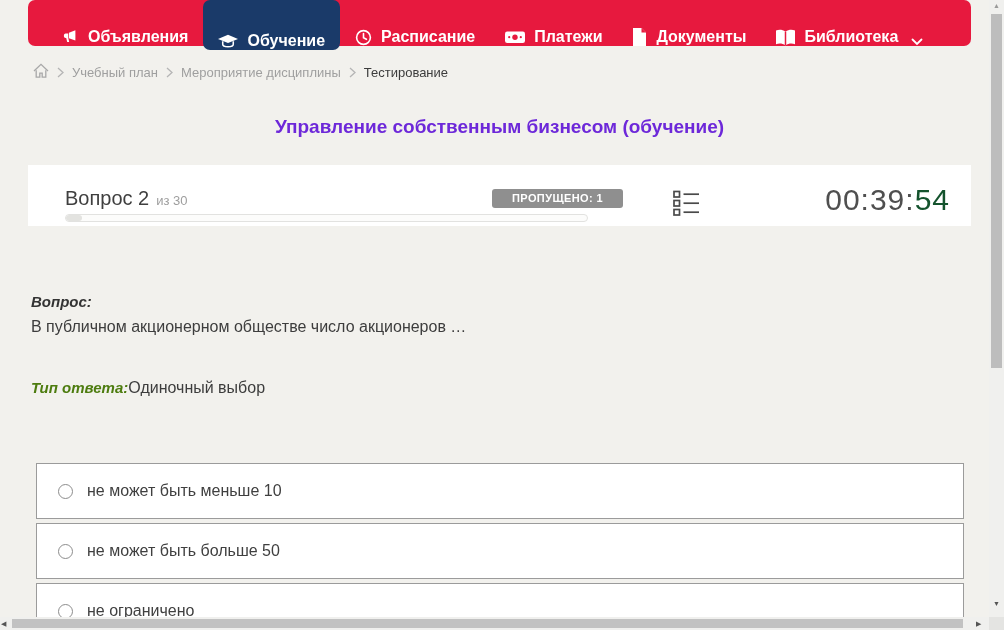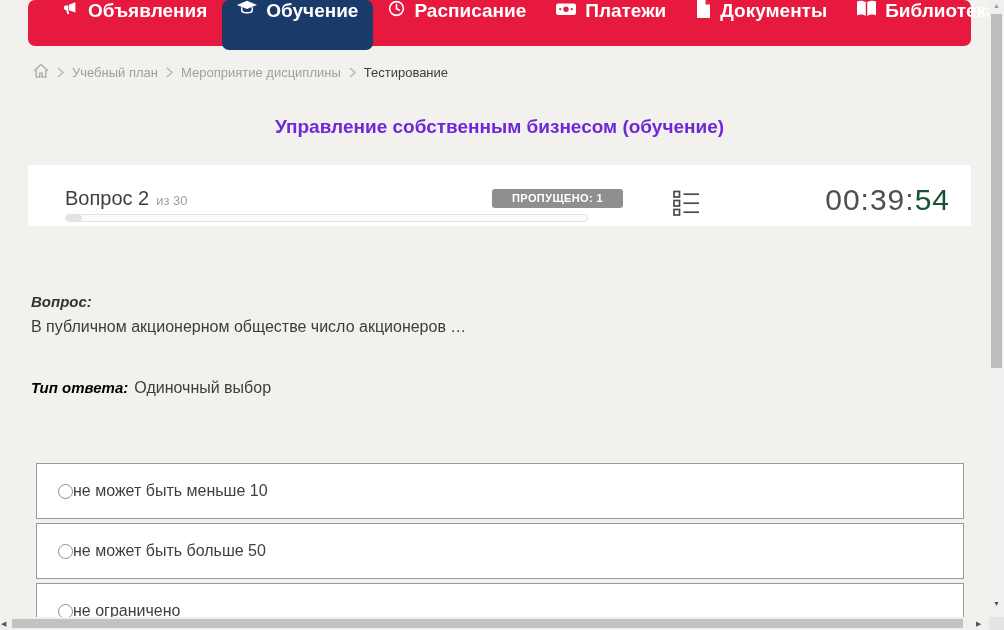--- a/index.html
+++ b/index.html
@@ -6,22 +6,22 @@
   html,body { width:1004px; height:630px; }
   body { font-family:"Liberation Sans", sans-serif; }
 
   .viewport { position:relative; width:1004px; height:630px; background:#f2f1ed; overflow:hidden; }
   .content  { position:absolute; left:0; top:0; width:989px; height:617px; overflow:hidden; background:#f2f1ed; }
 
   
   .nav-wrap { position:absolute; left:28px; top:0; width:943px; height:50px; }
   .nav-red  { position:absolute; left:0; top:0; right:0; height:46px; background:#e7193e; border-radius:7px; }
   .nav-items{ position:relative; display:flex; align-items:flex-start; height:50px; padding-left:18px; }
-  .nav-item { height:46px; display:flex; align-items:flex-start; gap:9px; padding:0 15px;
-              color:#fff; font-weight:bold; font-size:19px; cursor:pointer; white-space:nowrap; }
+  .nav-item { height:46px; display:flex; align-items:flex-end; gap:9px; padding:0 15px;
+              color:#fff; font-weight:bold; font-size:16px; cursor:pointer; white-space:nowrap; }
   .nav-item.active { height:50px; background:#1a3a69; border-radius:7px; padding:0 15px; }
   .nav-item svg { display:block; }
 
   
   .breadcrumb { position:absolute; left:33px; top:63px; display:flex; align-items:center; gap:8px;
                 font-size:13px; color:#9f9f9f; }
   .breadcrumb .crumb { cursor:pointer; }
   .breadcrumb .crumb.current { color:#3c3c3c; cursor:default; }
   .crumb-sep { display:flex; align-items:center; }
 
@@ -41,26 +41,26 @@
   .q-list-btn { position:absolute; left:645px; top:25px; cursor:pointer; }
   .q-timer { position:absolute; right:21px; top:18px; font-size:30px; font-weight:300;
              color:#4f4f4f; letter-spacing:1px; }
   .q-timer .sec { color:#14532d; }
 
   
   .q-heading { position:absolute; left:31px; top:293px; font-size:15px; font-weight:bold;
                font-style:italic; color:#333; }
   .q-text { position:absolute; left:31px; top:318px; font-size:16px; color:#3d3d3d; }
   .q-type { position:absolute; left:31px; top:379px; font-size:16px; color:#3d3d3d; }
-  .q-type .t-label { font-size:15px; font-weight:bold; font-style:italic; color:#000000; margin-right:6px; }
+  .q-type .t-label { font-size:15px; font-weight:bold; font-style:italic; color:#4d7c0f; }
 
   
   .options { position:absolute; left:36px; top:463px; width:928px; }
   .option { height:56px; border:1px solid #9b9b9b; background:#fff; margin-bottom:4px;
-            display:flex; align-items:center; padding-left:21px; cursor:pointer; }
+            display:flex; align-items:center; padding-left:21px; gap:14px; cursor:pointer; }
   .radio { width:15px; height:15px; min-width:15px; border:1px solid #8d8d8d; border-radius:50%;
            background:#fff; }
   .option-label { font-size:16px; color:#3f3f3f; }
 
   
   .v-scrollbar { position:absolute; right:0; top:0; width:15px; height:617px; background:#f0f0ee; }
   .v-up   { position:absolute; top:2px; left:0; width:15px; text-align:center; font-size:7px; color:#9a9a9a; cursor:pointer; }
   .v-thumb{ position:absolute; top:14px; left:2px; width:11px; height:354px; background:#bdbdbd; cursor:pointer; }
   .v-down { position:absolute; top:600px; left:0; width:15px; text-align:center; font-size:7px; color:#555; cursor:pointer; }
 

